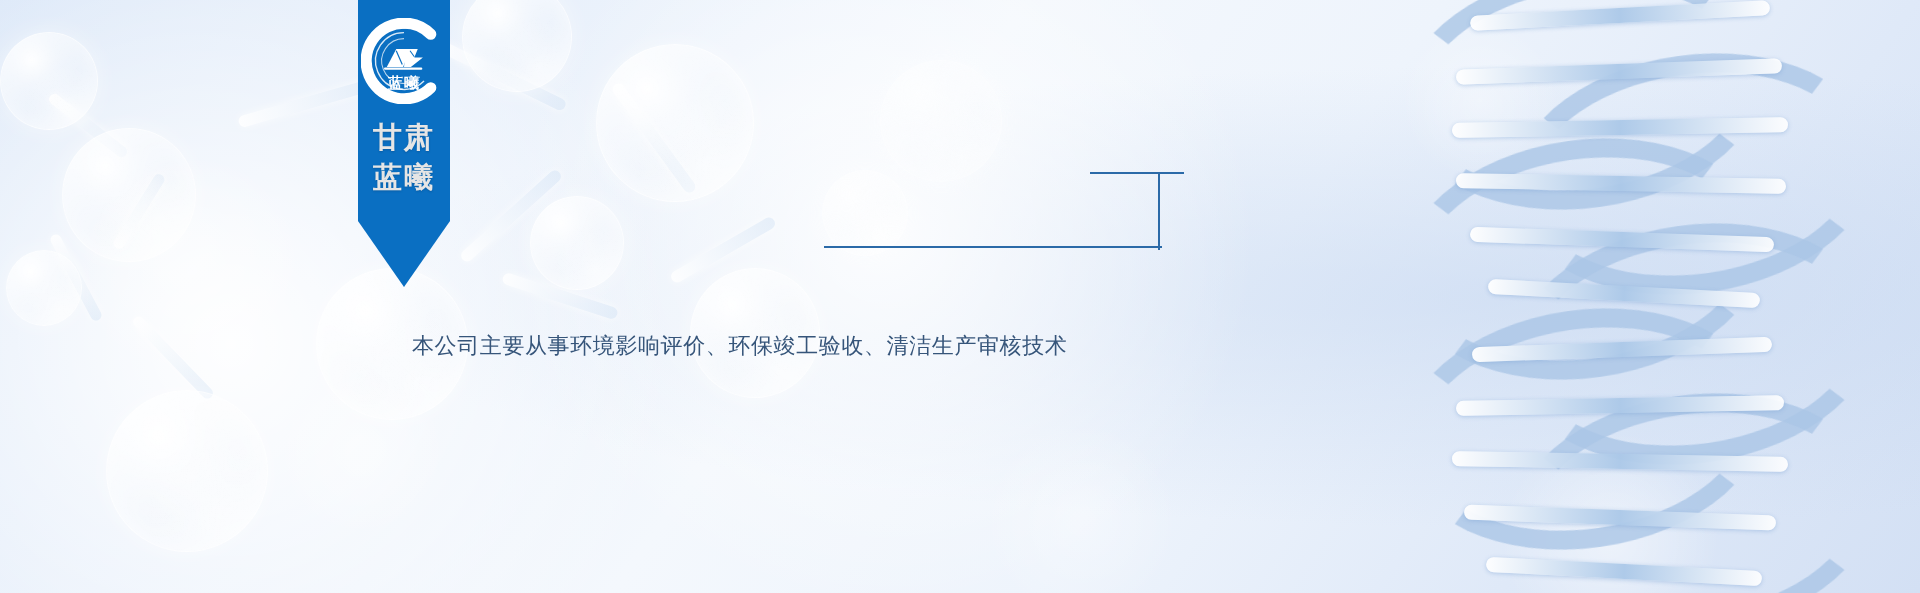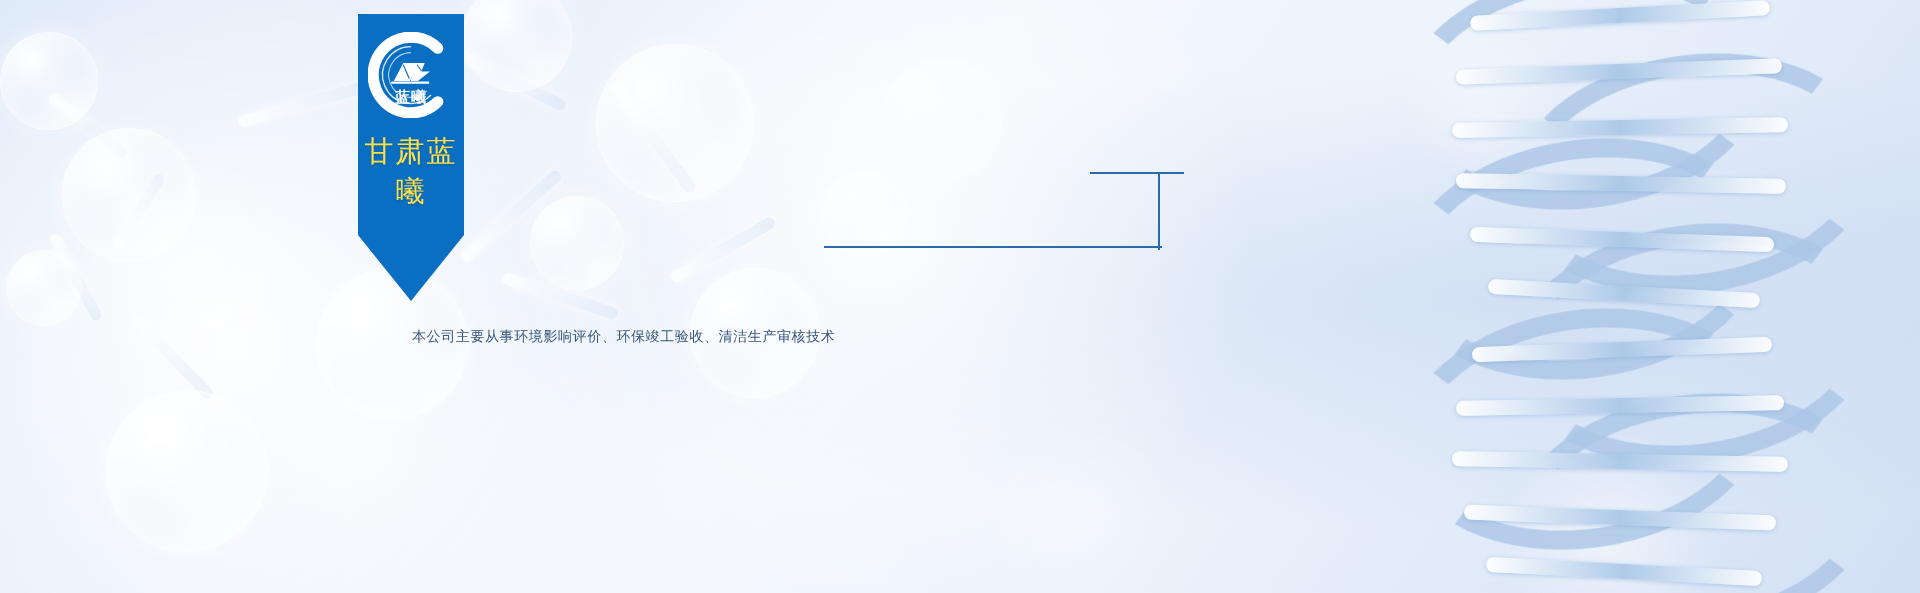--- a/index.html
+++ b/index.html
@@ -42,30 +42,29 @@
   }
   .strand{
     position:absolute;border-radius:50%/50%;
     border:19px solid rgba(170,198,230,.80);
     border-left-color:transparent;border-right-color:transparent;
     filter:blur(.2px);
   }
 
   
   #badge{
-    position:absolute;left:358px;top:0;width:106px;height:287px;
+    position:absolute;left:358px;top:0;width:92px;height:287px;
     background:#0a6fc2;
     clip-path:polygon(0 0,100% 0,100% 77%,50% 100%,0 77%);
     box-shadow:0 4px 18px rgba(20,80,150,.28);
-    margin-top:14px;
   }
   #logo-mark{position:absolute;left:50%;top:18px;transform:translateX(-50%);width:86px;height:86px;}
   #badge-name{
     position:absolute;left:0;right:0;top:118px;text-align:center;
-    color:#fde047;font-size:29px;letter-spacing:2px;font-weight:400;
+    color:#e5e5e5;font-size:29px;letter-spacing:2px;font-weight:700;
     font-family:"DejaVu Sans","Liberation Sans",sans-serif;
     text-shadow:0 1px 2px rgba(0,40,80,.25);
   }
 
   
   #headline{
     position:absolute;left:540px;top:140px;
     font-size:50px;font-weight:700;letter-spacing:7px;color:#1163b0;
     font-family:"DejaVu Sans","Liberation Sans",sans-serif;
     text-shadow:0 2px 3px rgba(255,255,255,.9);
@@ -79,22 +78,22 @@
   }
   
   #connector{position:absolute;left:824px;top:246px;width:338px;height:2px;background:#2b6aa8;}
   #bracket{
     position:absolute;left:1158px;top:172px;width:24px;height:76px;
     border-left:2px solid #2b6aa8;border-top:2px solid #2b6aa8;
   }
   #bracket-top{position:absolute;left:1090px;top:172px;width:72px;height:2px;background:#2b6aa8;}
 
   #body-text{
-    position:absolute;left:412px;top:318px;width:780px;
-    font-size:14px;line-height:36px;color:#36557a;letter-spacing:.6px;
+    position:absolute;left:412px;top:328px;width:780px;
+    font-size:22px;line-height:36px;color:#36557a;letter-spacing:.6px;
     font-family:"DejaVu Sans","Liberation Sans",sans-serif;
   }
   #body-text div{white-space:nowrap;}
 </style>
 </head>
 <body>
 
 <div id="banner">
 
   <div class="bgart">

